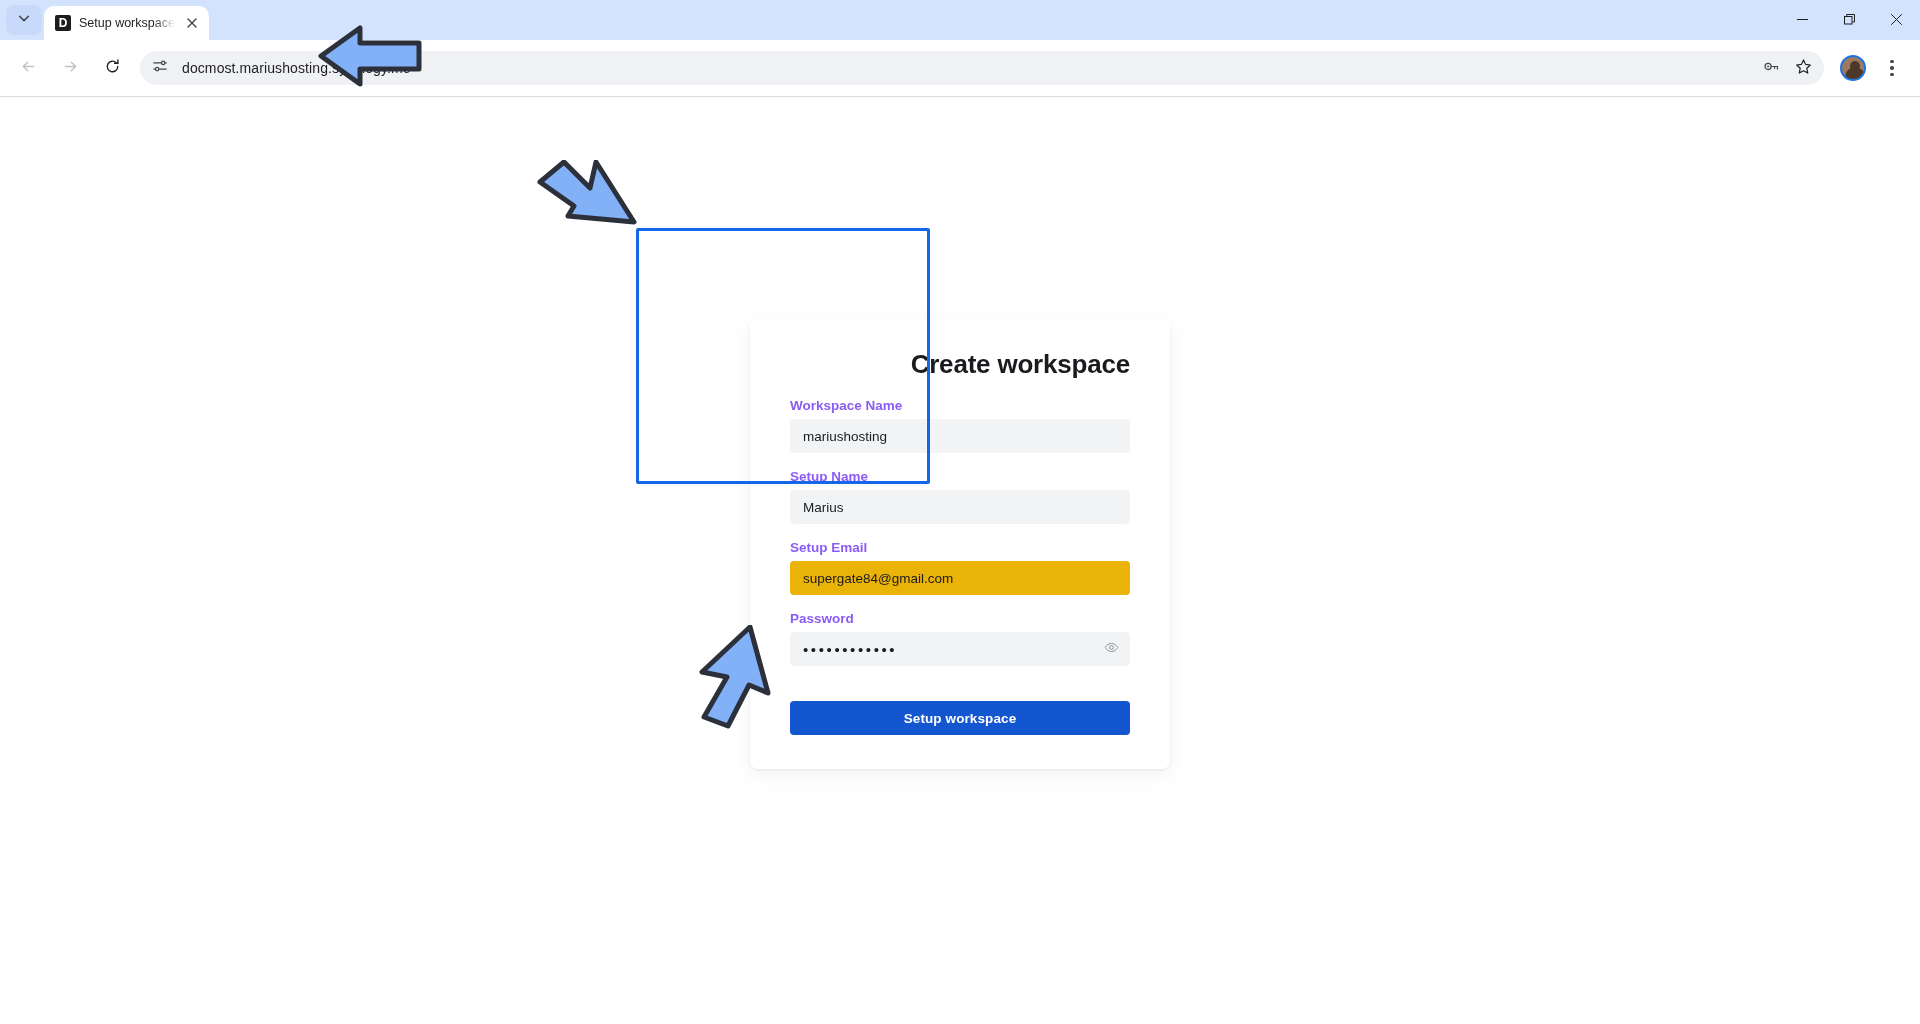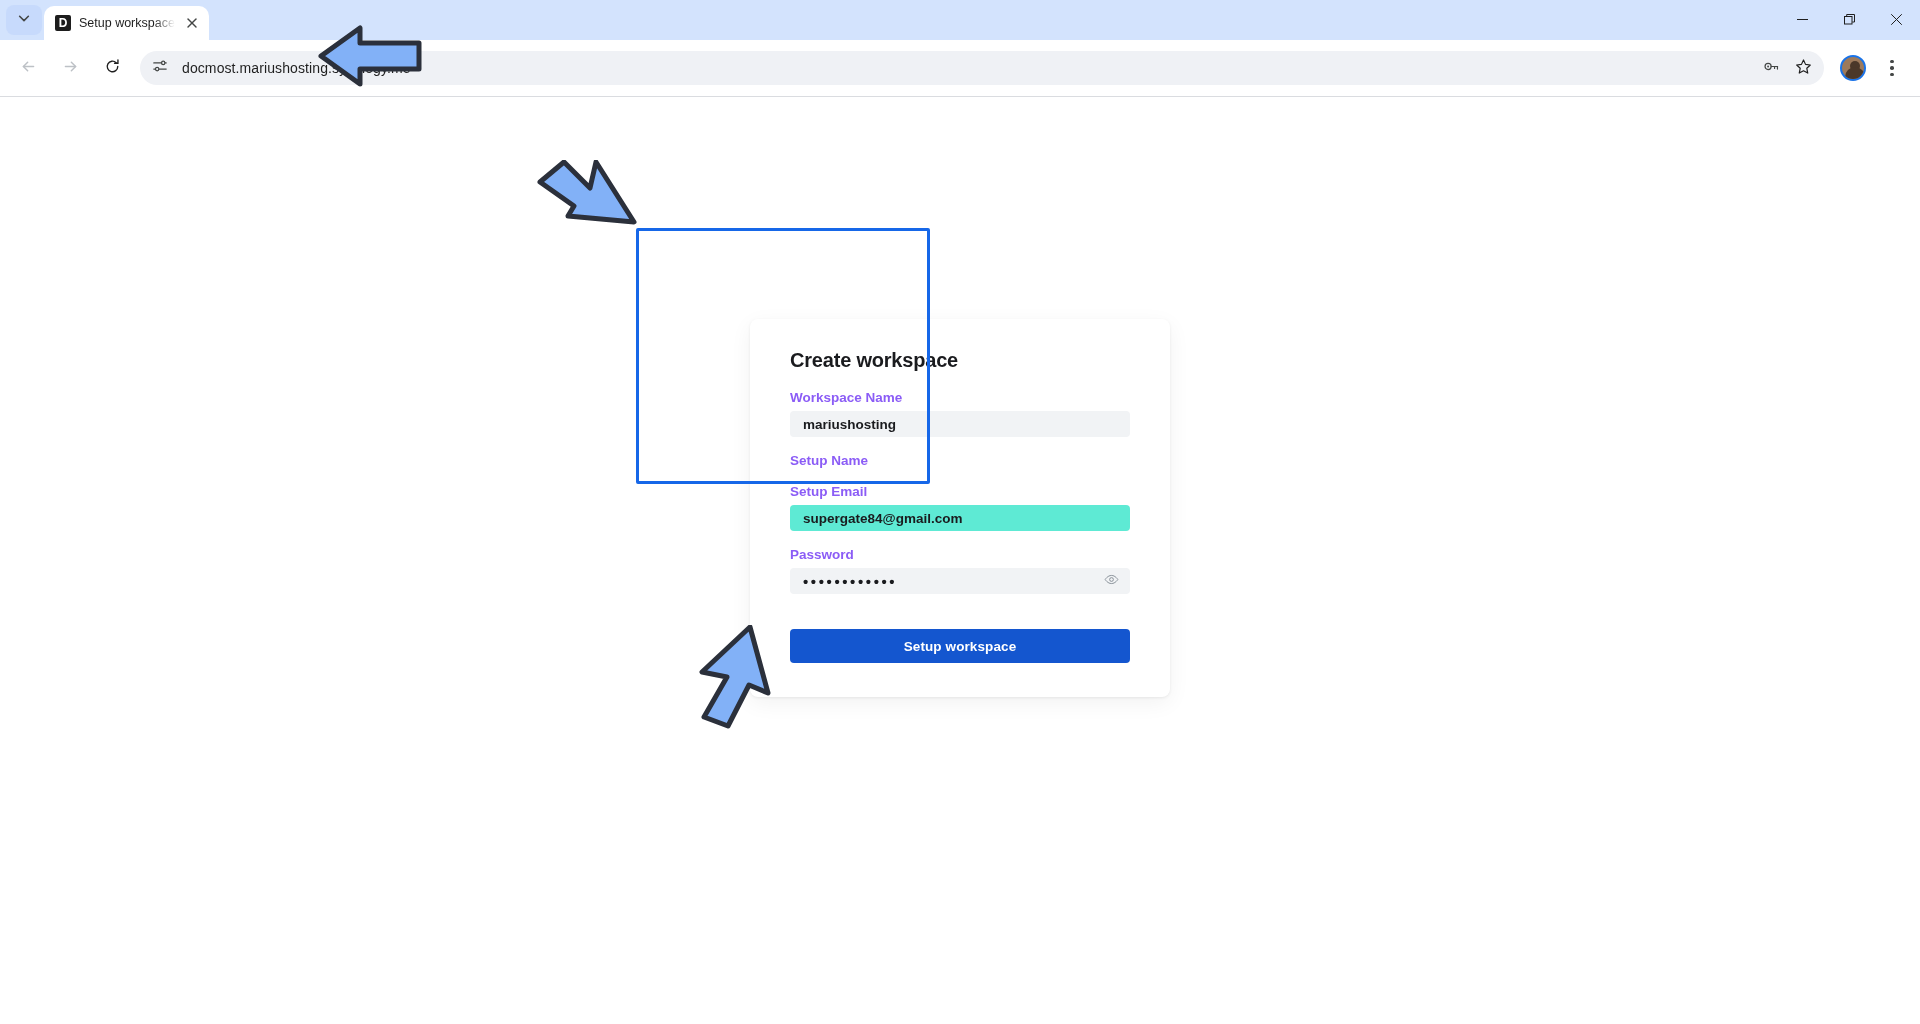--- a/index.html
+++ b/index.html
@@ -230,57 +230,56 @@
   .card {
     width: 420px;
     background: #ffffff;
     border-radius: 8px;
     box-shadow: 0 1px 3px rgba(0,0,0,0.07), 0 6px 22px rgba(0,0,0,0.055);
     margin-top: 222px;
     padding: 30px 40px 34px 40px;
   }
 
   .card-title {
-    font-size: 20px;
+    font-size: 26px;
     font-weight: 700;
     color: #1a1b1e;
-    text-align: left;
+    text-align: right;
     letter-spacing: -0.2px;
     margin-bottom: 18px;
   }
 
   .fields { display: block; }
 
   .field { margin-bottom: 16px; }
   .field:last-child { margin-bottom: 13px; }
 
   .field-label {
     font-size: 13.5px;
     font-weight: 700;
     color: #8b5cf6;
     margin-bottom: 6px;
     display: block;
   }
 
   .input {
     width: 100%;
-    height: 26px;
+    height: 34px;
     background: #f1f3f5;
     border: 1px solid transparent;
     border-radius: 4px;
     font-size: 13.5px;
     color: #1a1b1e;
     padding: 0 12px;
     font-family: "Liberation Sans", sans-serif;
     outline: none;
     display: flex;
     align-items: center;
-    font-weight: bold;
-  }
-  .input.autofill { background: #5eead4; }
+  }
+  .input.autofill { background: #eab308; }
 
   .input-wrap { position: relative; }
   .pw-dots {
     letter-spacing: 2.6px;
     font-size: 15px;
     color: #1a1b1e;
     line-height: 1;
   }
   .eye-btn {
     position: absolute;
@@ -456,20 +455,21 @@
 
       <div class="fields">
 
         <div class="field">
           <label class="field-label">Workspace Name</label>
           <div class="input" placeholder="e.g ACME Inc">mariushosting</div>
         </div>
 
         <div class="field">
           <label class="field-label">Setup Name</label>
+          <div class="input" placeholder="enter your full name">Marius</div>
         </div>
 
         <div class="field">
           <label class="field-label">Setup Email</label>
           <div class="input autofill" placeholder="enter your email">supergate84@gmail.com</div>
         </div>
 
         <div class="field">
           <label class="field-label">Password</label>
           <div class="input-wrap">

